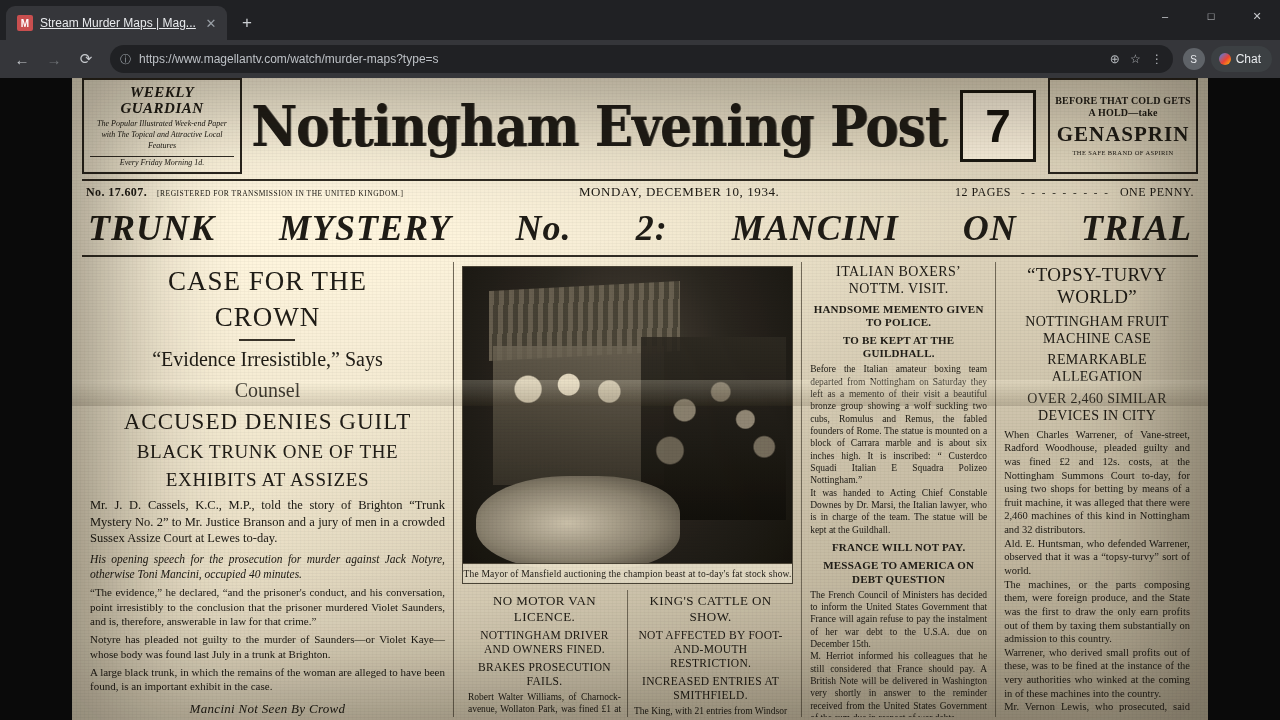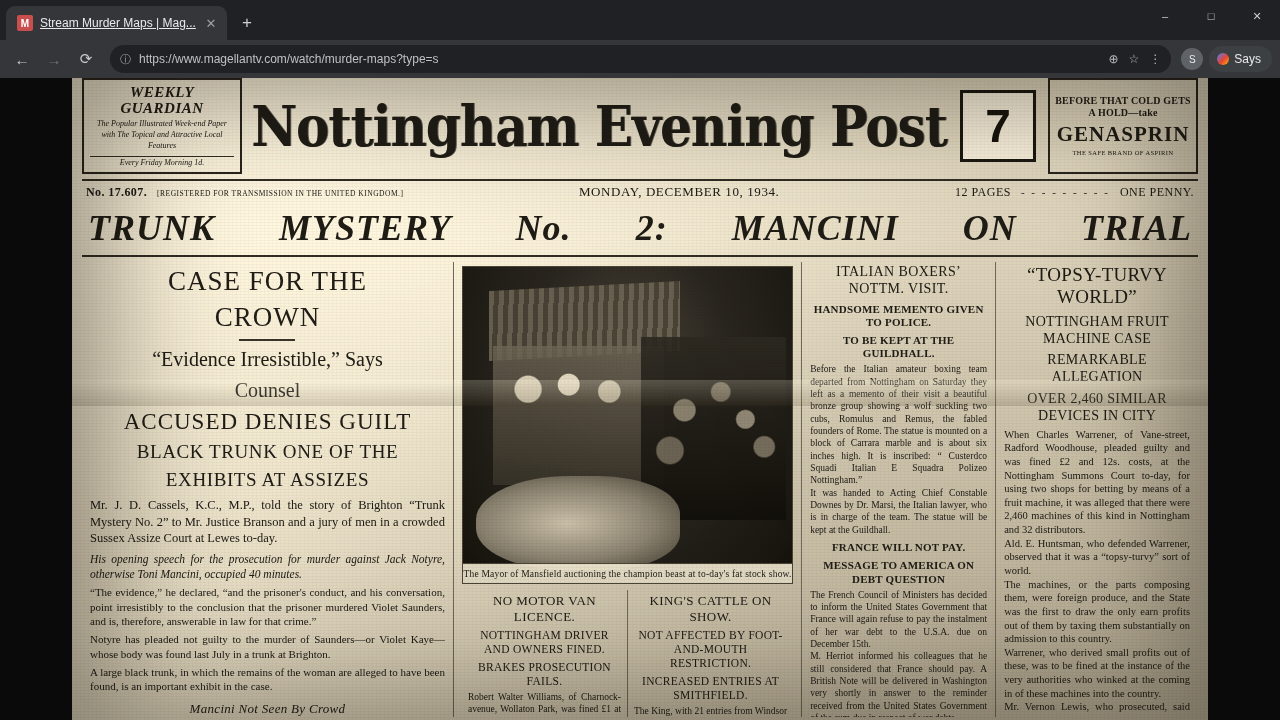--- a/index.html
+++ b/index.html
@@ -268,21 +268,21 @@
       <span class="right-icons">
         <span>⊕</span>
         <span>☆</span>
         <span>⋮</span>
       </span>
     </div>
     <div class="tb-right">
       <div class="avatar-sm">S</div>
       <div class="chatbtn">
         <span class="chat-dot"></span>
-        <span>Says</span>
+        <span>Chat</span>
       </div>
     </div>
   </div>
 
   <div class="viewport">
     <div class="newspaper">
 
       <div class="masthead">
         <div class="mast-box">
           <div class="wg1">WEEKLY</div>

